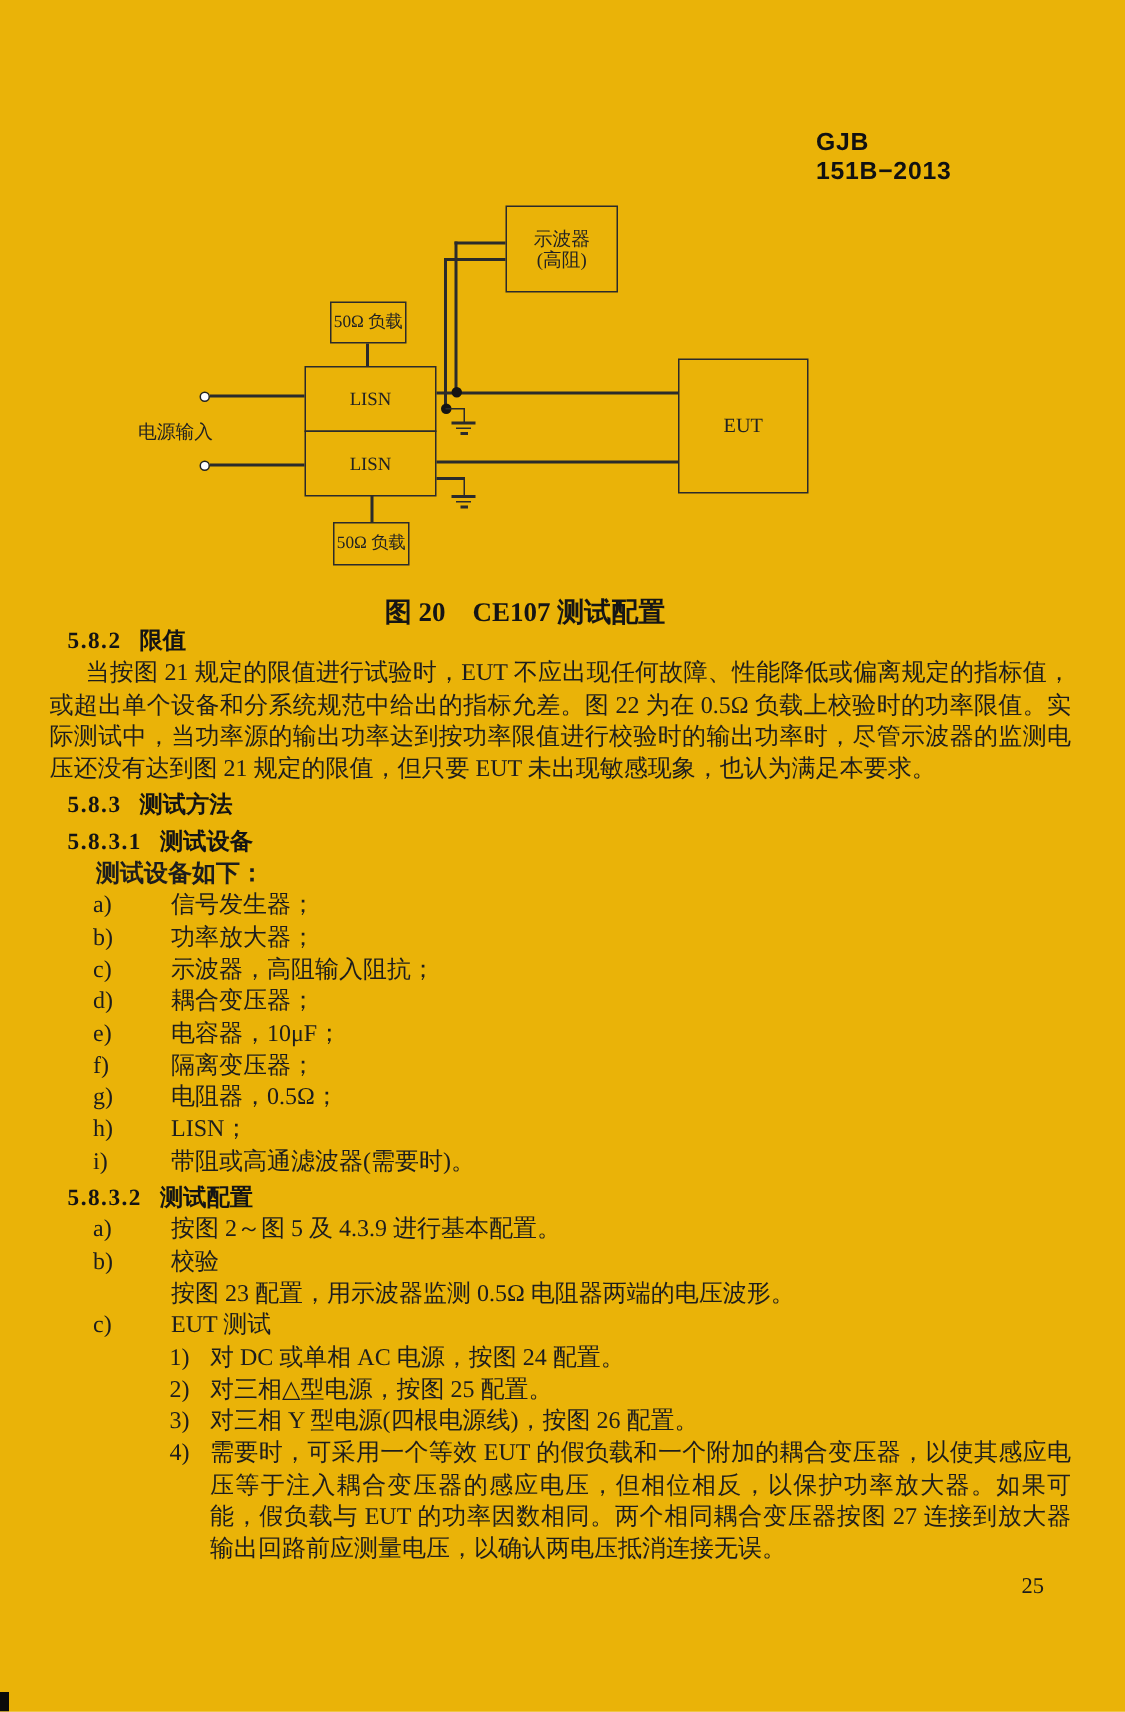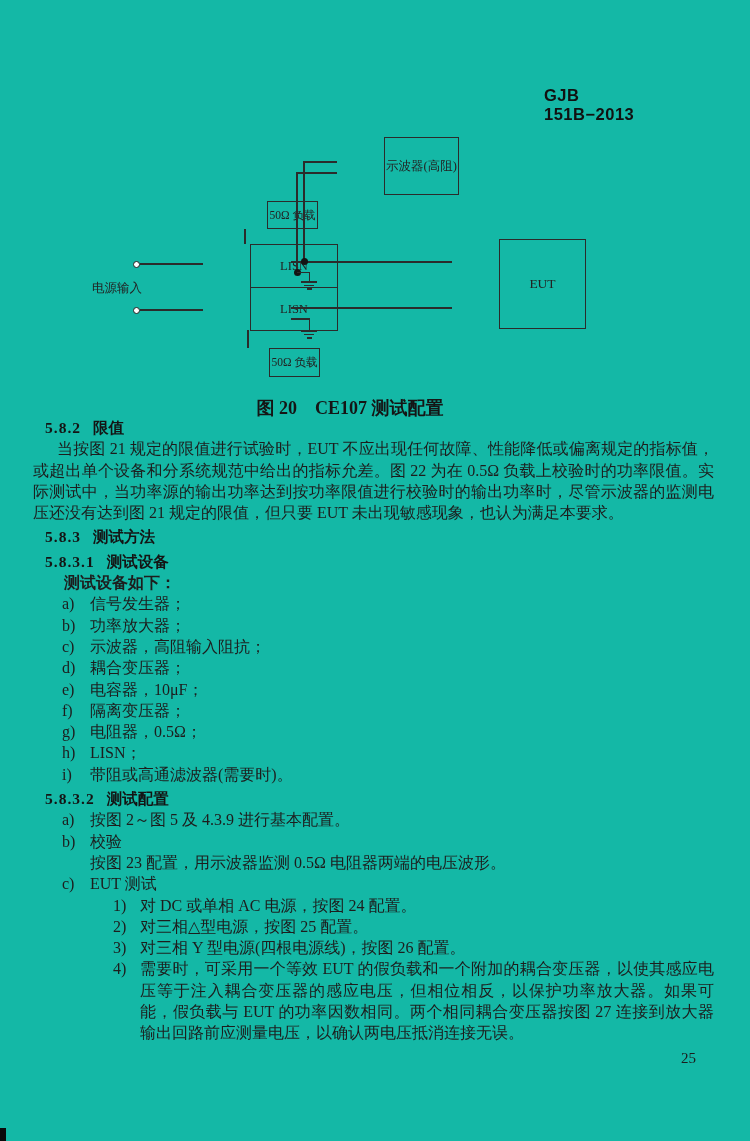--- a/index.html
+++ b/index.html
@@ -1,45 +1,45 @@
 <!DOCTYPE html>
 <html><head>
 <meta charset="utf-8">
 <style>
   html,body{margin:0;padding:0;}
   body{width:750px;height:1141px;background:#ffffff;font-family:"Liberation Serif","DejaVu Serif",serif;color:#1c1c1c;}
-  #page{position:relative;width:750px;height:1141px;background:#14b8a6;overflow:hidden;}
+  #page{position:relative;width:750px;height:1141px;background:#eab308;overflow:hidden;}
 
   
   .std-no{position:absolute;top:86px;left:544px;width:110px;font-family:"Liberation Sans","DejaVu Sans",sans-serif;
           font-weight:bold;font-size:16.5px;letter-spacing:0.5px;color:#111;}
 
   
-  .box{position:absolute;border:1.5px solid #2b2b2b;background:transparent;display:flex;flex-direction:row;
-       align-items:center;justify-content:center;text-align:center;box-sizing:border-box;margin-left:47px;}
+  .box{position:absolute;border:1.5px solid #2b2b2b;background:transparent;display:flex;flex-direction:column;
+       align-items:center;justify-content:center;text-align:center;box-sizing:border-box;}
   .hline{position:absolute;height:1.5px;background:#2b2b2b;}
   .vline{position:absolute;width:1.5px;background:#2b2b2b;}
   .dot{position:absolute;width:7px;height:7px;border-radius:50%;background:#141414;}
   .term{position:absolute;width:7px;height:7px;border-radius:50%;border:1.3px solid #222;background:#fff;box-sizing:border-box;}
   .gbar{position:absolute;height:1.7px;background:#2b2b2b;}
   .dlabel{font-size:12.5px;line-height:14px;color:#222;}
   .dlabel-sm{font-size:11.5px;line-height:13px;color:#222;}
   .fig-caption{position:absolute;top:396px;left:175px;width:350px;text-align:center;font-weight:bold;
                font-size:18px;color:#151515;}
 
   
   .doc{position:absolute;left:33px;top:417px;width:681px;font-size:16px;line-height:21.3px;color:#1d1d1d;}
   .hd{font-family:Liberation Serif, serif;font-weight:bold;font-size:15.5px;margin:3px 0 0 12px;color:#141414;}
   .hd .hd-num{margin-right:12px;letter-spacing:1px;}
   .hd.first{margin-top:0;}
   .para{margin:0;text-indent:24px;text-align:justify;}
   .intro{margin:0;padding-left:31px;font-weight:bold;}
   .lrow{display:flex;margin:0;padding-left:29px;}
   .lrow .ltr{width:28px;flex:0 0 28px;}
-  .lrow .ltxt{flex:1;text-align:justify;}
+  .lrow .ltxt{flex:1;text-align:justify;margin-left:24px;}
   .nrow{display:flex;margin:0;padding-left:80px;}
   .nrow .ntr{width:27px;flex:0 0 27px;}
   .nrow .ntxt{flex:1;text-align:justify;}
 
   .page-num{position:absolute;left:681px;top:1050px;font-size:15px;color:#1c1c1c;}
   .scan-mark{position:absolute;left:0;top:1128px;width:6px;height:13px;background:#0a0a0a;}
 </style>
 </head>
 <body>
 

